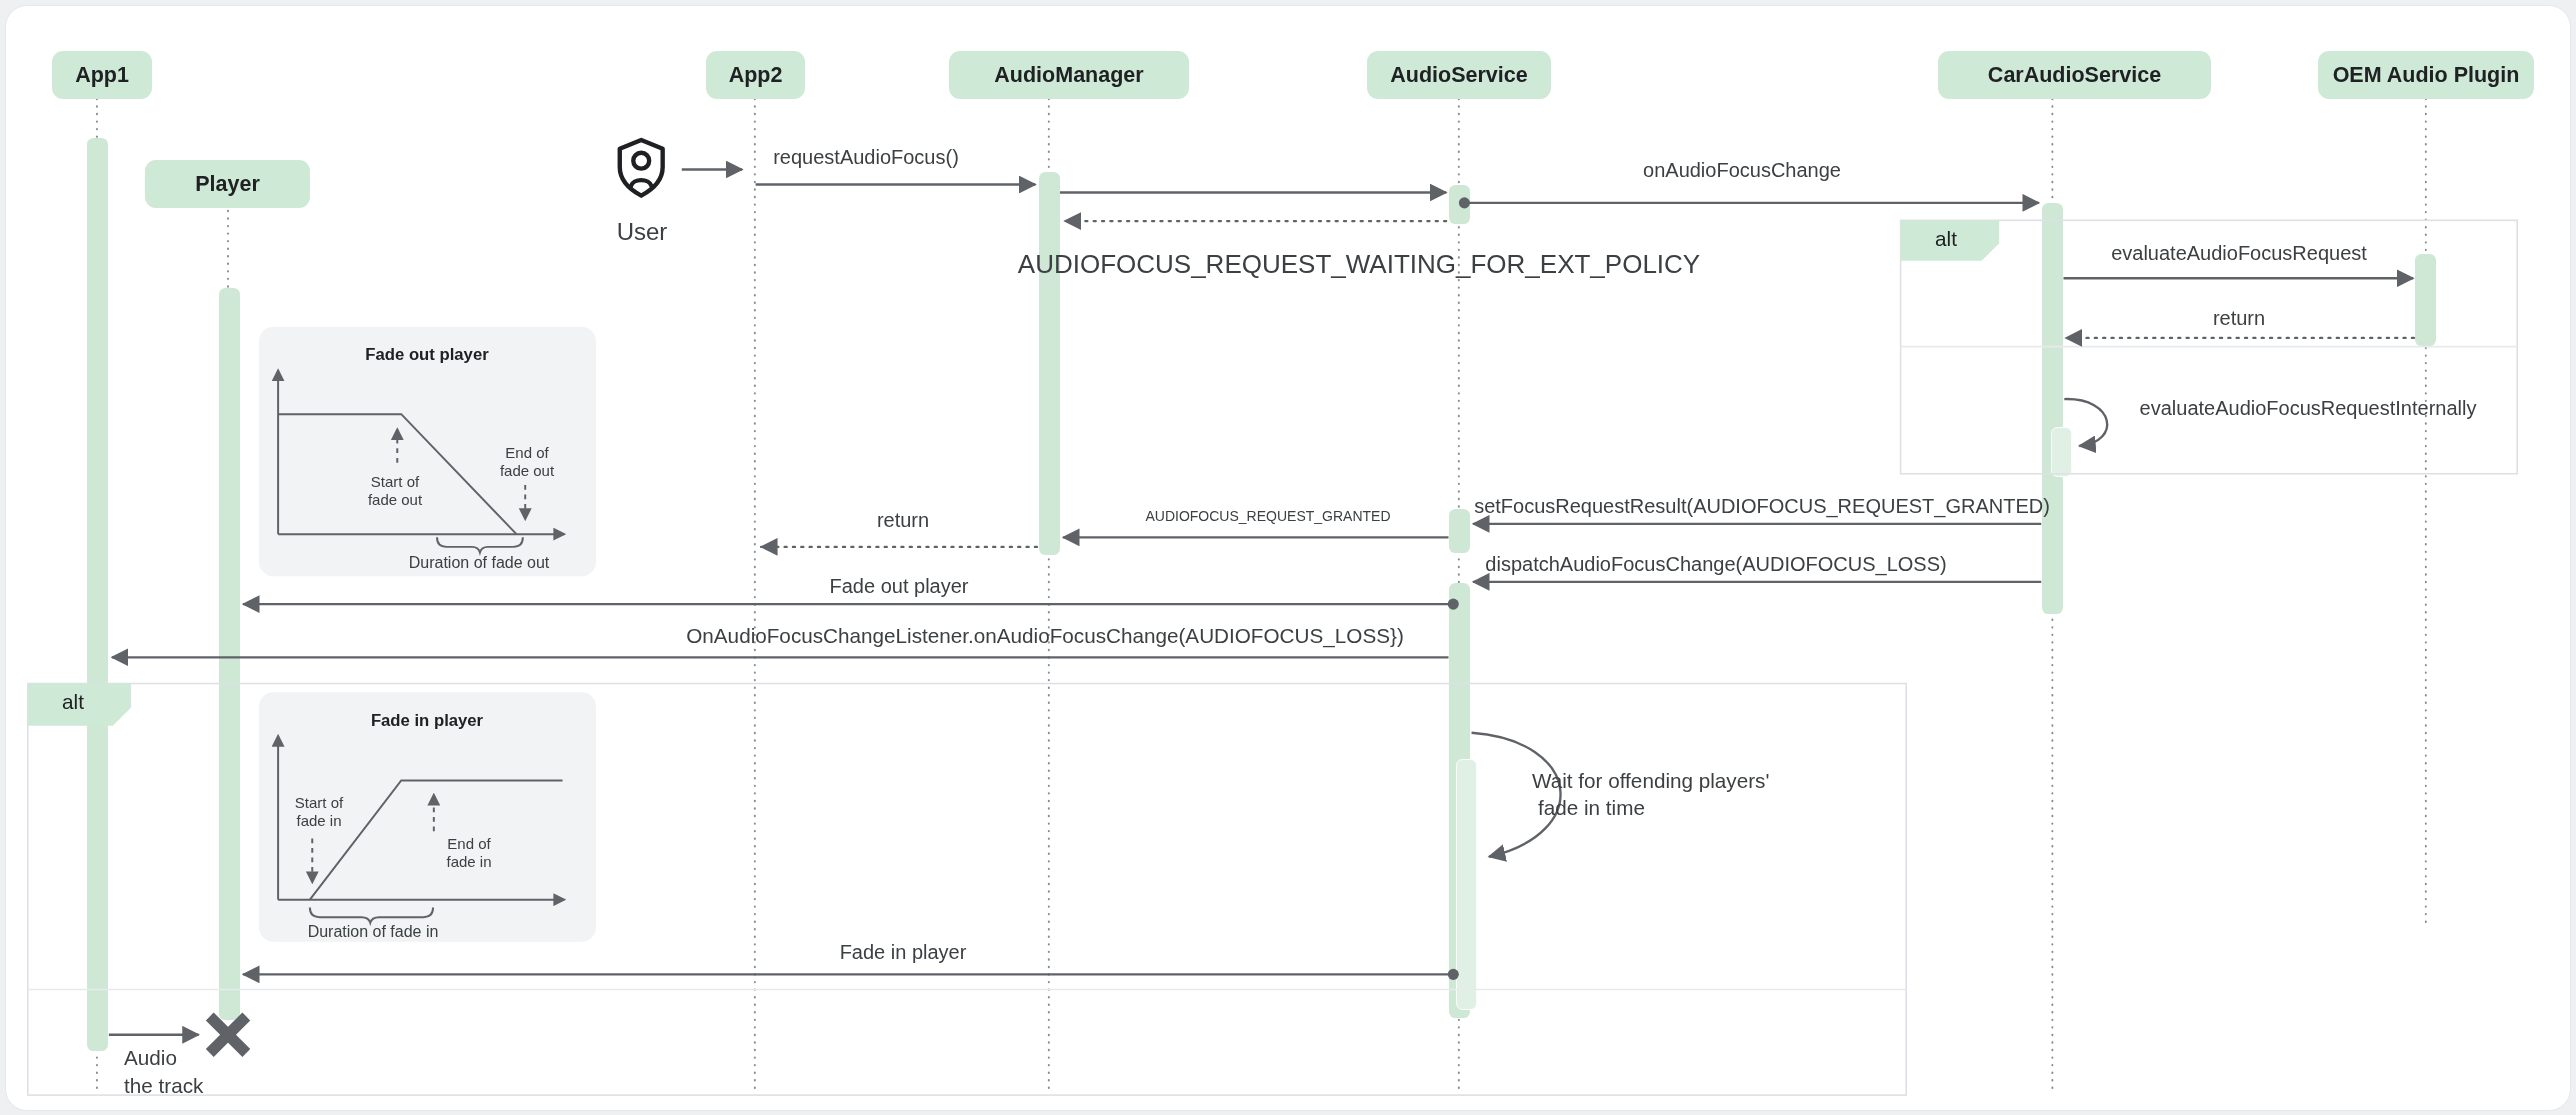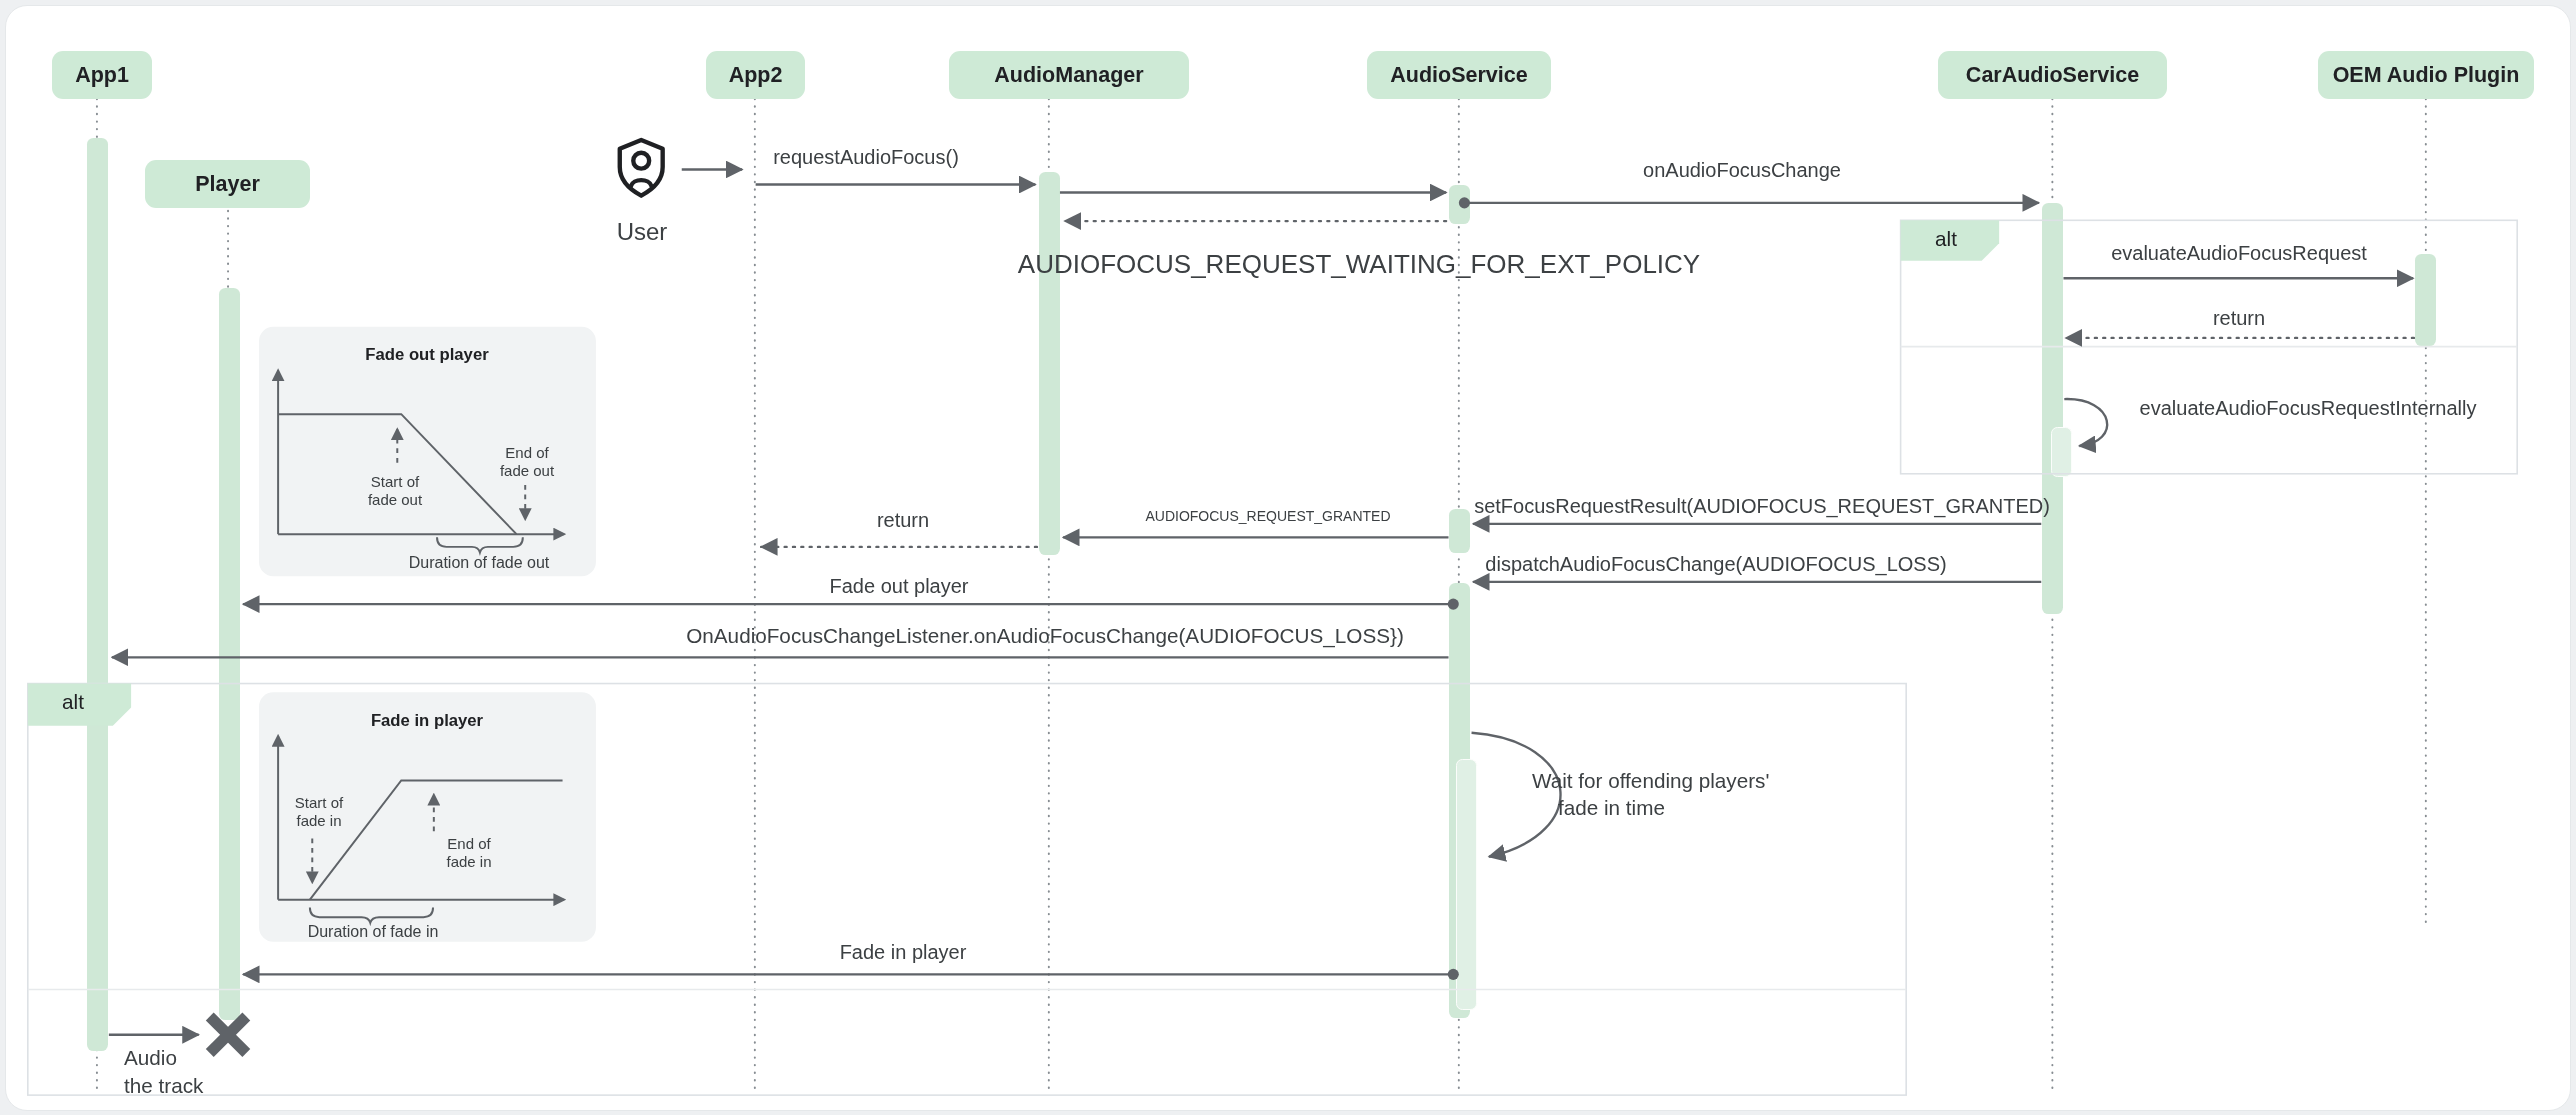--- a/index.html
+++ b/index.html
@@ -136,21 +136,21 @@
     </div>
   <div class="actor" style="left:706px;top:51px;width:99px;">
       <span>App2</span>
     </div>
   <div class="actor" style="left:949px;top:51px;width:240px;">
       <span>AudioManager</span>
     </div>
   <div class="actor" style="left:1367px;top:51px;width:184px;">
       <span>AudioService</span>
     </div>
-  <div class="actor" style="left:1938px;top:51px;width:229px;text-align:center;">
+  <div class="actor" style="left:1938px;top:51px;width:273px;text-align:center;">
       <span>CarAudioService</span>
     </div>
   <div class="actor" style="left:2318px;top:51px;width:216px;">
       <span>OEM Audio Plugin</span>
     </div>
 
   <div class="lbl" style="left:642px;top:232px;font-size:24px;">User</div>
   <div class="lbl" style="left:866px;top:157px;">requestAudioFocus()</div>
   <div class="lbl" style="left:1742px;top:170px;">onAudioFocusChange</div>
   <div class="lbl" style="left:1359px;top:264px;font-size:26px;">AUDIOFOCUS_REQUEST_WAITING_FOR_EXT_POLICY</div>
@@ -159,21 +159,21 @@
   <div class="lbl" style="left:2239px;top:253px;">evaluateAudioFocusRequest</div>
   <div class="lbl" style="left:2239px;top:318px;">return</div>
   <div class="lbl" style="left:2308px;top:408px;">evaluateAudioFocusRequestInternally</div>
   <div class="lbl" style="left:1762px;top:506px;">setFocusRequestResult(AUDIOFOCUS_REQUEST_GRANTED)</div>
   <div class="lbl" style="left:1268px;top:516px;font-size:14px;">AUDIOFOCUS_REQUEST_GRANTED</div>
   <div class="lbl" style="left:903px;top:520px;">return</div>
   <div class="lbl" style="left:1716px;top:564px;">dispatchAudioFocusChange(AUDIOFOCUS_LOSS)</div>
   <div class="lbl" style="left:899px;top:586px;">Fade out player</div>
   <div class="lbl" style="left:1045px;top:636px;font-size:20.7px;">OnAudioFocusChangeListener.onAudioFocusChange(AUDIOFOCUS_LOSS})</div>
   <div class="lbl la" style="left:1532px;top:781px;font-size:20.7px;">Wait for offending players'</div>
-  <div class="lbl la" style="left:1538px;top:808px;font-size:20.7px;margin-left:20px;">fade in time</div>
+  <div class="lbl la" style="left:1538px;top:808px;font-size:20.7px;">fade in time</div>
   <div class="lbl" style="left:903px;top:952px;">Fade in player</div>
   <div class="lbl la" style="left:124px;top:1058px;font-size:20.7px;">Audio</div>
   <div class="lbl la" style="left:124px;top:1086px;font-size:20.7px;">the track</div>
 
   <div class="lbl inset-title" style="left:427px;top:355px;">Fade out player</div>
   <div class="lbl inset-sm" style="left:395px;top:482px;">Start of</div>
   <div class="lbl inset-sm" style="left:395px;top:500px;">fade out</div>
   <div class="lbl inset-sm" style="left:527px;top:453px;">End of</div>
   <div class="lbl inset-sm" style="left:527px;top:471px;">fade out</div>
   <div class="lbl inset-dur" style="left:479px;top:563px;">Duration of fade out</div>

